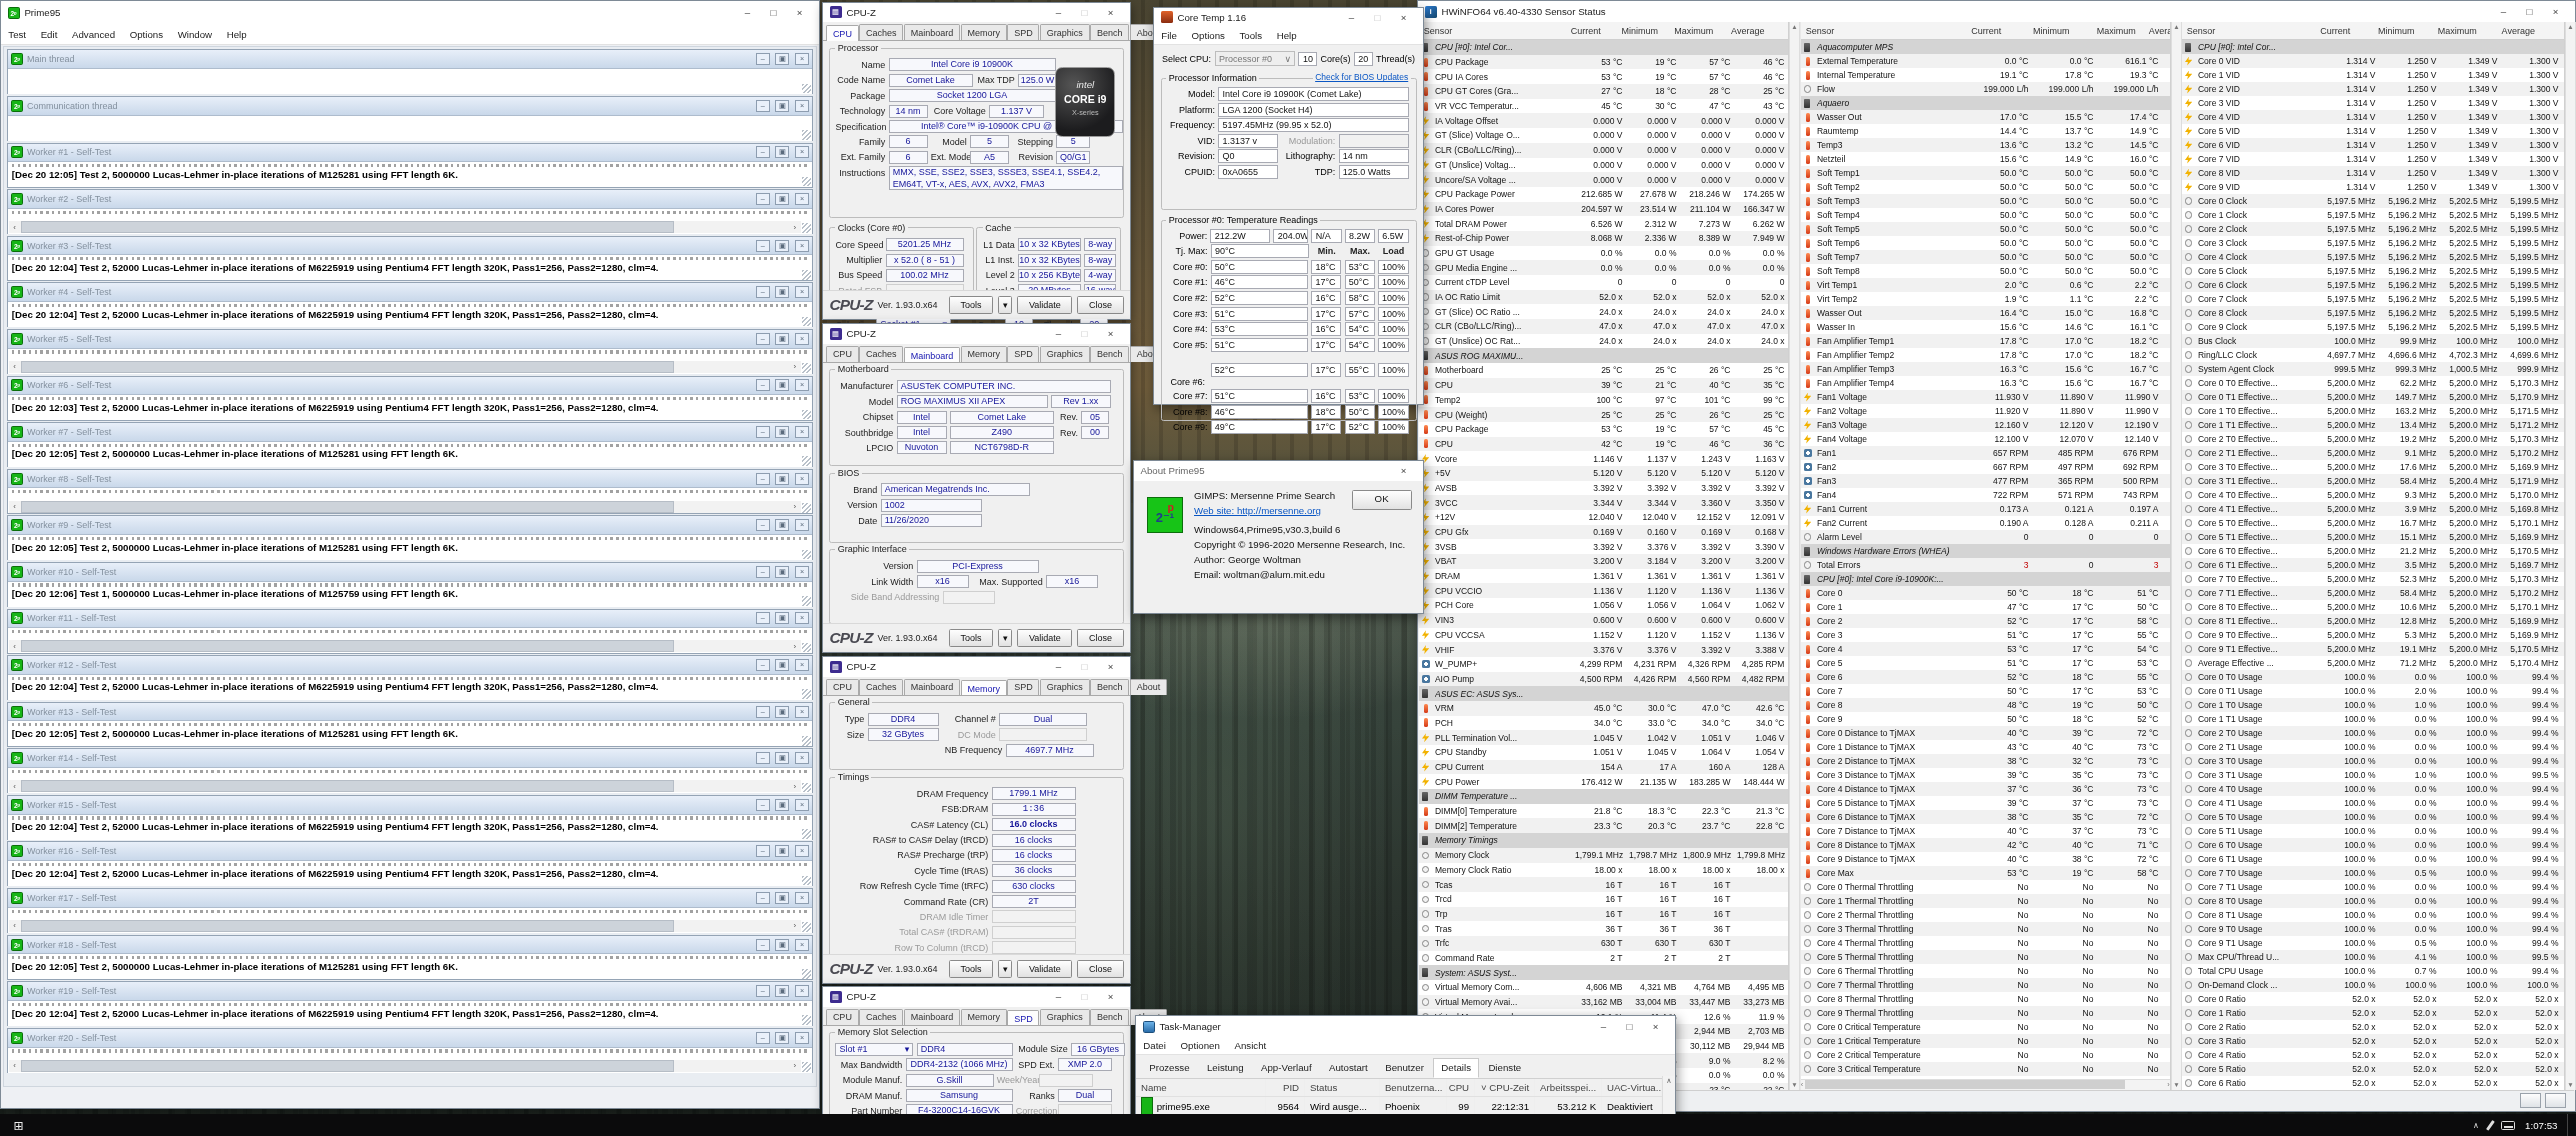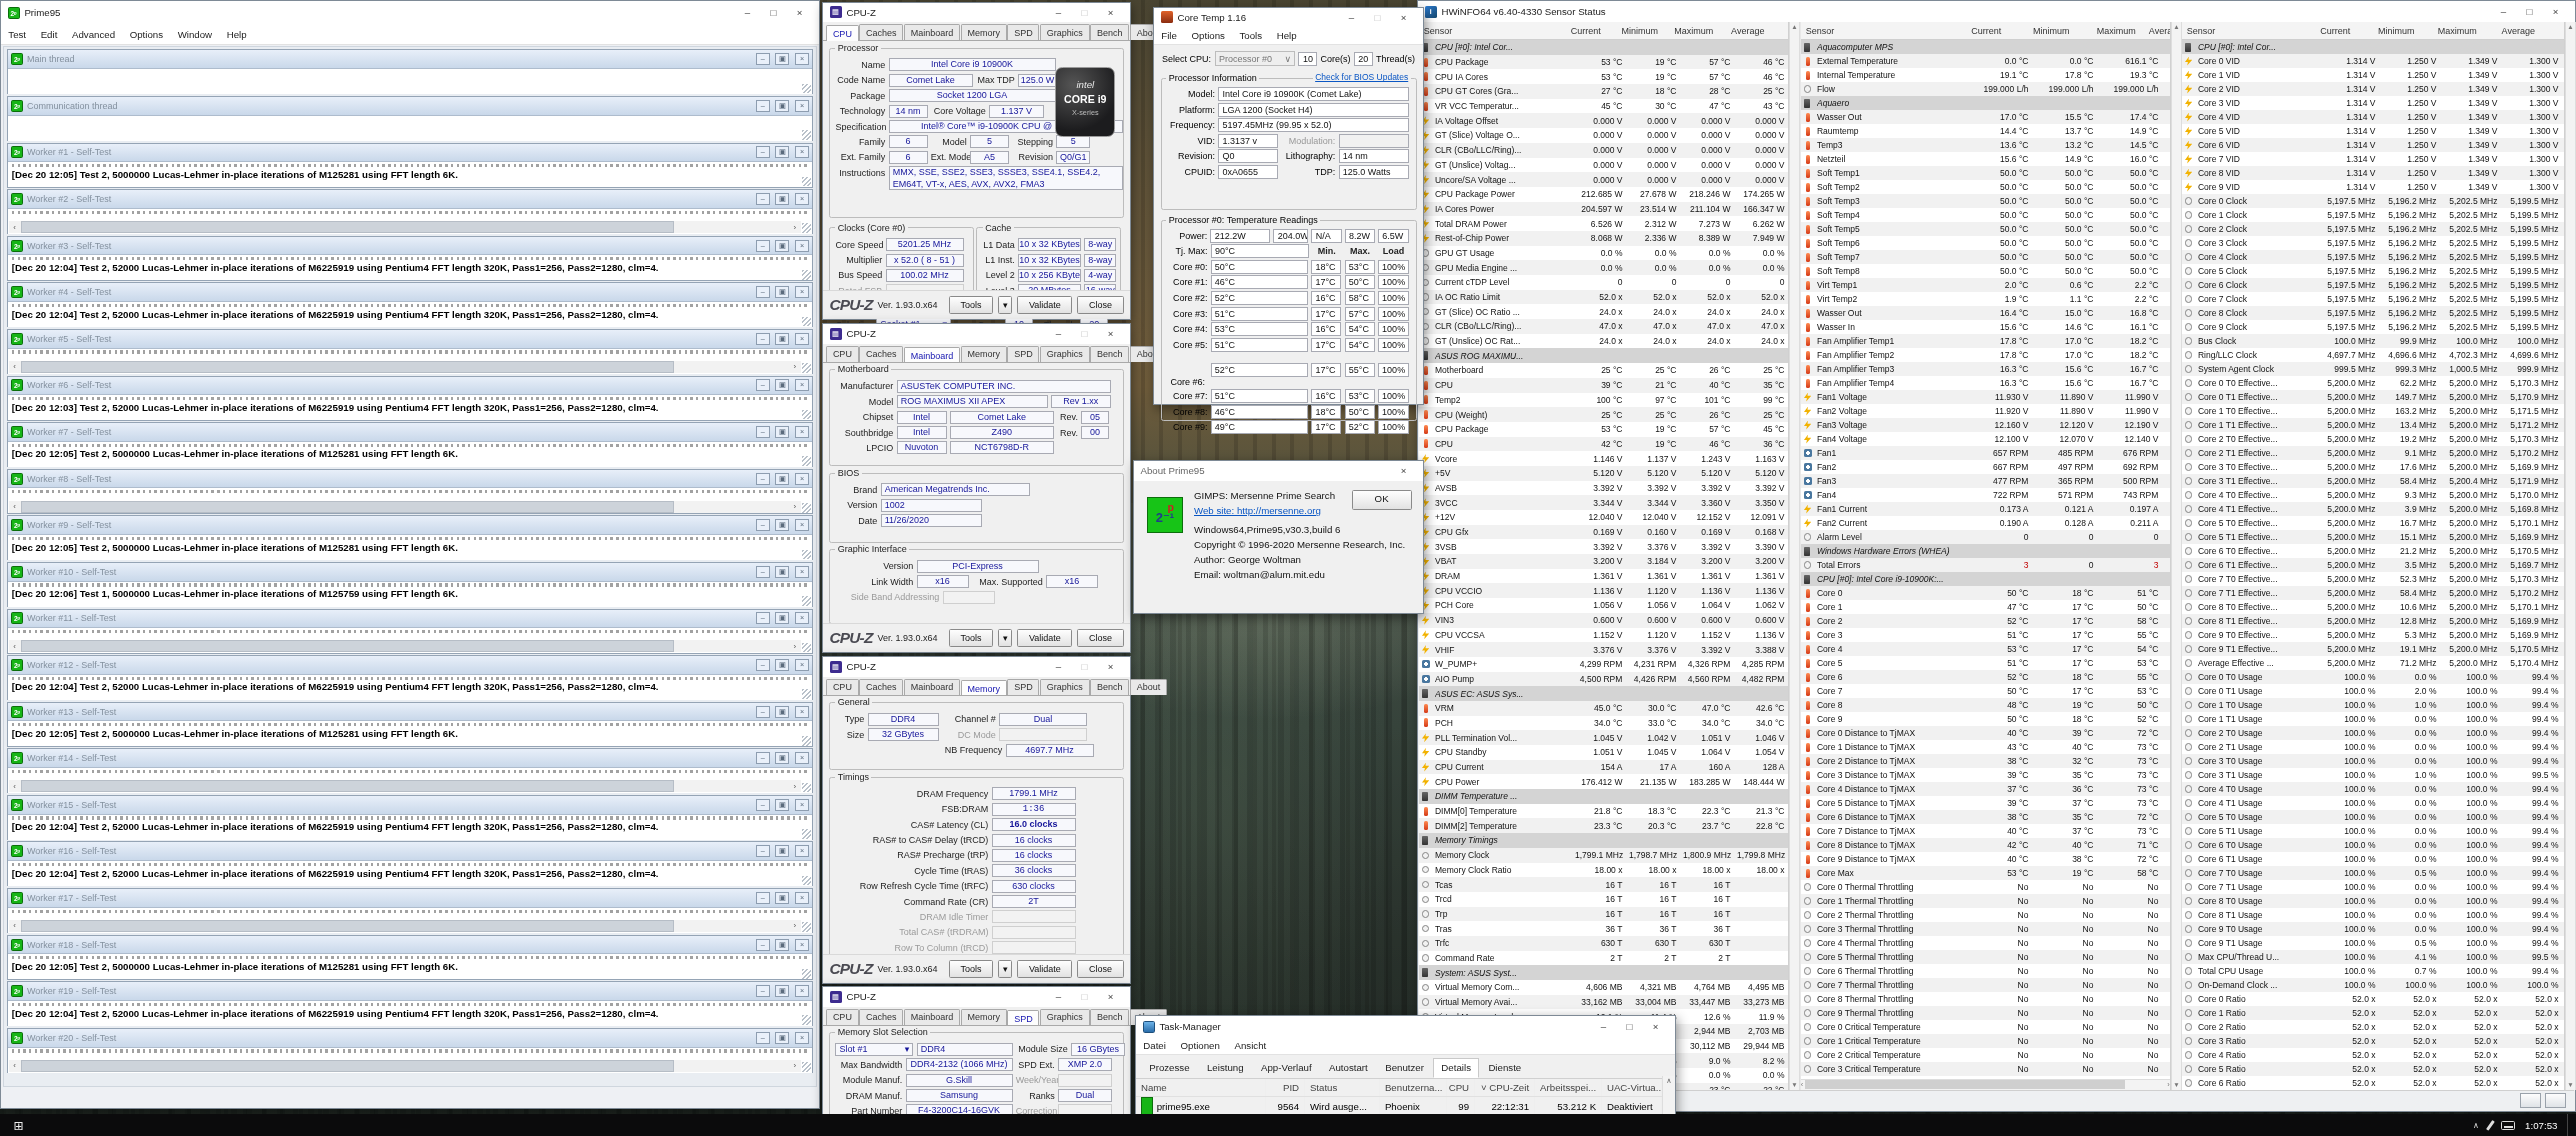--- a/index.html
+++ b/index.html
@@ -2681,21 +2681,21 @@
       <span class="fv" style="width:54px">16 GBytes</span>
     </div>
     <div class="fr">
         <span class="fl" style="width:67px">Max Bandwidth</span>
         <span class="fv" style="width:107px">DDR4-2132 (1066 MHz)</span>
         <span class="fl" style="width:39px">SPD Ext.</span>
         <span class="fv" style="width:54px">XMP 2.0</span>
       </div>
     <div class="fr">
         <span class="fl" style="width:67px">Module Manuf.</span>
-        <span class="fv" style="width:107px">G.Skill</span>
+        <span class="fv" style="width:88px">G.Skill</span>
         <span class="fl dis" style="width:39px">Week/Year</span>
         <span class="fv dis" style="width:54px"></span>
       </div>
     <div class="fr">
         <span class="fl" style="width:67px">DRAM Manuf.</span>
         <span class="fv" style="width:107px">Samsung</span>
         <span class="fl" style="width:39px">Ranks</span>
         <span class="fv" style="width:54px">Dual</span>
       </div>
     <div class="fr">

